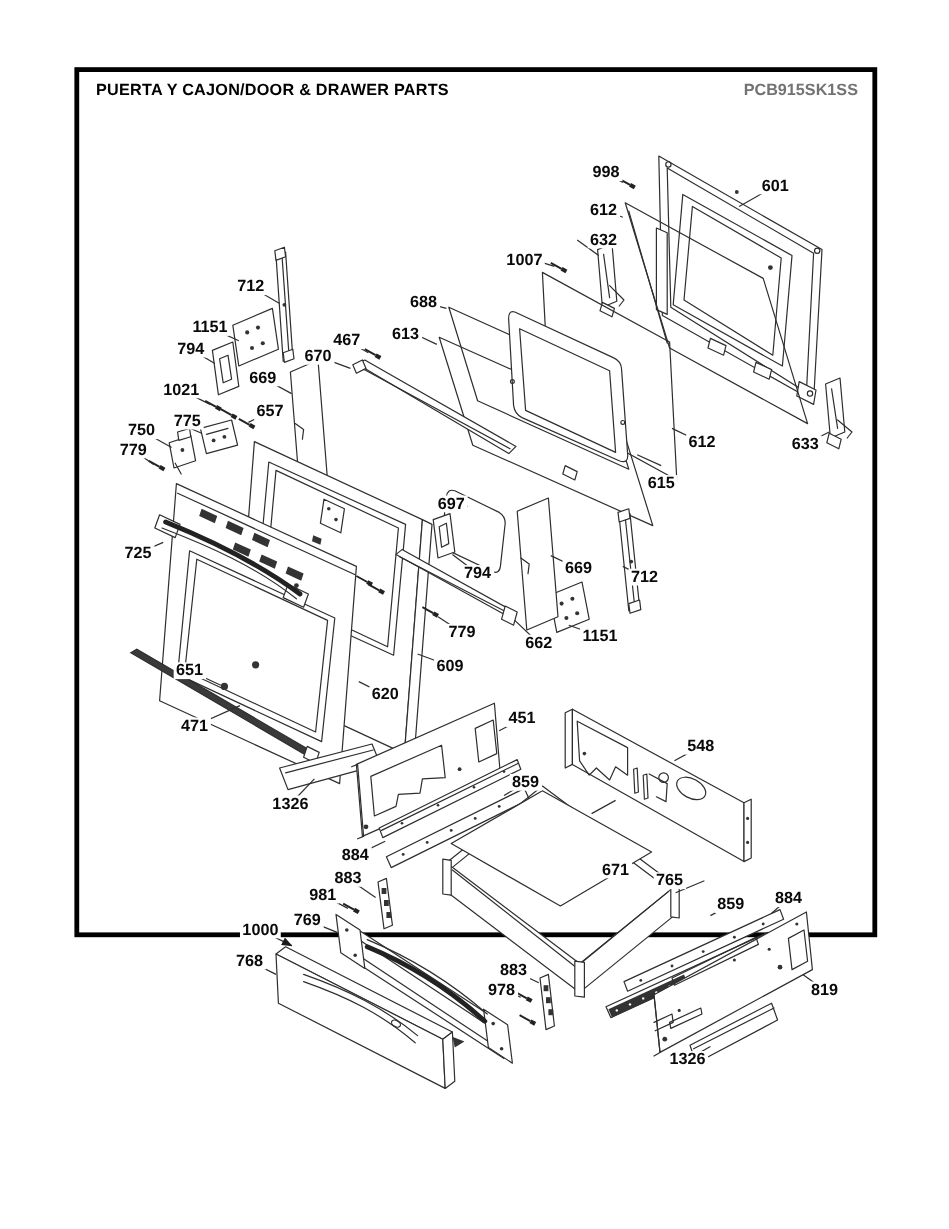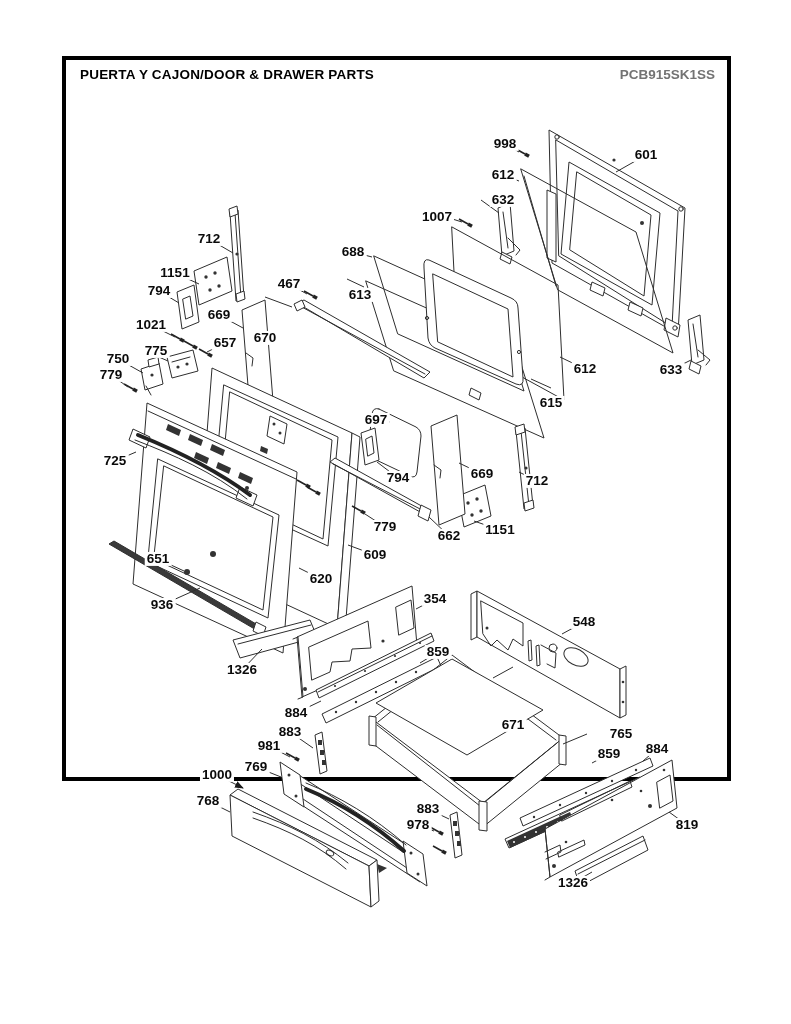--- a/index.html
+++ b/index.html
@@ -394,53 +394,53 @@
 
   <div id="label-layer">
       <div class="part-label" style="left: 505px; top: 144px;">998</div>
       <div class="part-label" style="left: 646px; top: 155px;">601</div>
       <div class="part-label" style="left: 503px; top: 175px;">612</div>
       <div class="part-label" style="left: 503px; top: 200px;">632</div>
       <div class="part-label" style="left: 437px; top: 217px;">1007</div>
       <div class="part-label" style="left: 209px; top: 239px;">712</div>
       <div class="part-label" style="left: 353px; top: 252px;">688</div>
       <div class="part-label" style="left: 175px; top: 273px;">1151</div>
-      <div class="part-label" style="left: 360px; top: 279px; margin-top: 16px;">613</div>
+      <div class="part-label" style="left: 338px; top: 279px;">613</div>
       <div class="part-label" style="left: 289px; top: 284px;">467</div>
       <div class="part-label" style="left: 159px; top: 291px;">794</div>
-      <div class="part-label" style="left: 265px; top: 297px; margin-top: 41px;">670</div>
+      <div class="part-label" style="left: 265px; top: 297px;">670</div>
       <div class="part-label" style="left: 219px; top: 315px;">669</div>
       <div class="part-label" style="left: 151px; top: 325px;">1021</div>
       <div class="part-label" style="left: 225px; top: 343px;">657</div>
       <div class="part-label" style="left: 156px; top: 351px;">775</div>
       <div class="part-label" style="left: 118px; top: 359px;">750</div>
       <div class="part-label" style="left: 585px; top: 369px;">612</div>
       <div class="part-label" style="left: 671px; top: 370px;">633</div>
       <div class="part-label" style="left: 111px; top: 375px;">779</div>
       <div class="part-label" style="left: 551px; top: 388px; margin-top: 15px;">615</div>
       <div class="part-label" style="left: 376px; top: 420px;">697</div>
       <div class="part-label" style="left: 115px; top: 461px;">725</div>
       <div class="part-label" style="left: 482px; top: 474px;">669</div>
       <div class="part-label" style="left: 398px; top: 478px;">794</div>
       <div class="part-label" style="left: 537px; top: 481px;">712</div>
       <div class="part-label" style="left: 385px; top: 527px;">779</div>
       <div class="part-label" style="left: 500px; top: 530px;">1151</div>
       <div class="part-label" style="left: 449px; top: 536px;">662</div>
       <div class="part-label" style="left: 375px; top: 555px;">609</div>
       <div class="part-label" style="left: 158px; top: 559px;">651</div>
       <div class="part-label" style="left: 321px; top: 579px; text-align: right;">620</div>
-      <div class="part-label" style="left: 435px; top: 599px;">354</div>
-      <div class="part-label" style="left: 162px; top: 605px;">936</div>
+      <div class="part-label" style="left: 435px; top: 599px;">451</div>
+      <div class="part-label" style="left: 162px; top: 605px;">471</div>
       <div class="part-label" style="left: 584px; top: 622px;">548</div>
       <div class="part-label" style="left: 438px; top: 652px;">859</div>
       <div class="part-label" style="left: 513px; top: 685px; margin-top: 40px;">671</div>
       <div class="part-label" style="left: 242px; top: 670px;">1326</div>
       <div class="part-label" style="left: 296px; top: 713px;">884</div>
       <div class="part-label" style="left: 290px; top: 732px;">883</div>
-      <div class="part-label" style="left: 621px; top: 734px;">765</div>
+      <div class="part-label" style="left: 558px; top: 734px;">765</div>
       <div class="part-label" style="left: 269px; top: 746px;">981</div>
       <div class="part-label" style="left: 657px; top: 749px;">884</div>
       <div class="part-label" style="left: 609px; top: 754px;">859</div>
       <div class="part-label" style="left: 256px; top: 767px;">769</div>
       <div class="part-label" style="left: 217px; top: 775px;">1000</div>
       <div class="part-label" style="left: 208px; top: 801px;">768</div>
       <div class="part-label" style="left: 428px; top: 809px;">883</div>
       <div class="part-label" style="left: 687px; top: 825px;">819</div>
       <div class="part-label" style="left: 418px; top: 825px;">978</div>
       <div class="part-label" style="left: 573px; top: 883px;">1326</div>

